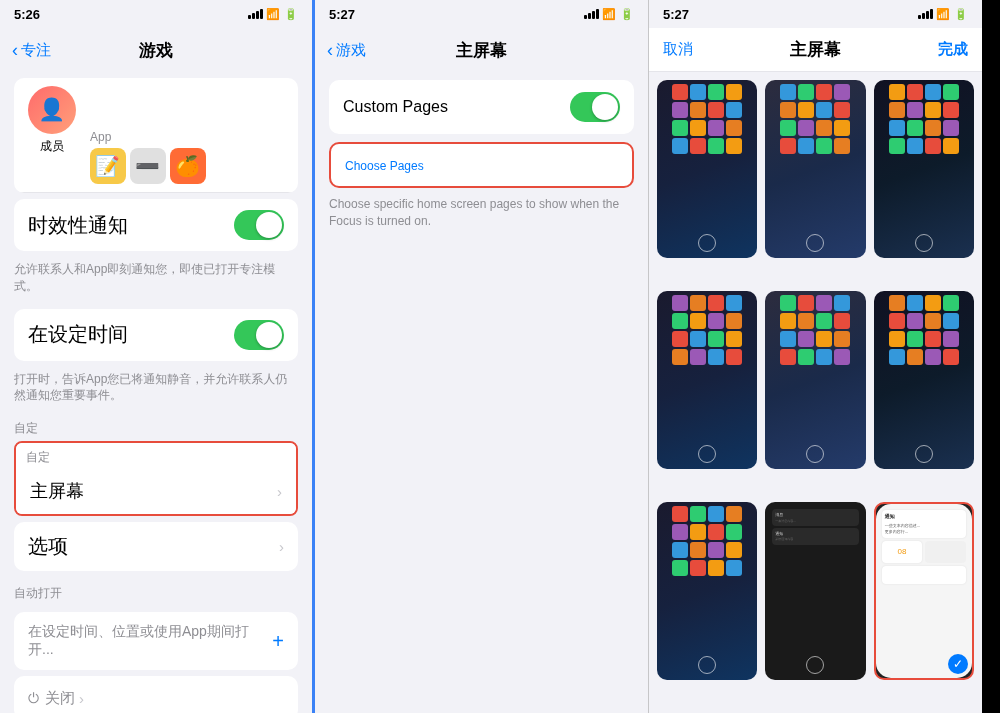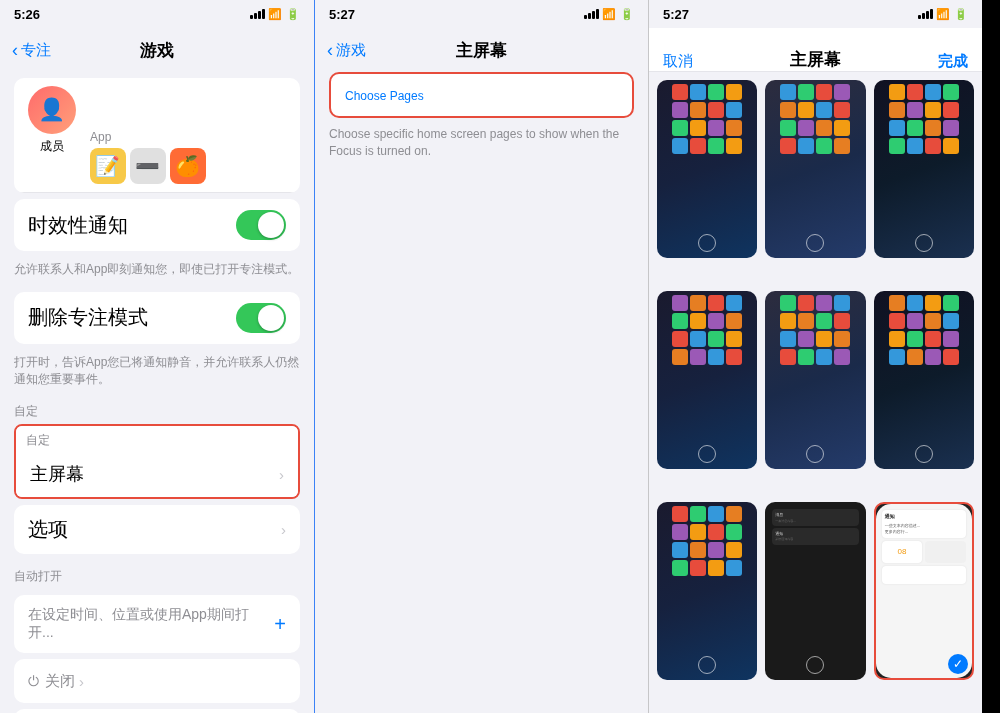--- a/index.html
+++ b/index.html
@@ -12,21 +12,21 @@
       overflow: hidden;
     }
 
     
     .panel {
       background: #f2f2f7;
       display: flex;
       flex-direction: column;
       overflow: hidden;
     }
-    .panel-1 { width: 315px; border-right: 1px solid #3b82f6; }
+    .panel-1 { width: 315px; border-right: 3px solid #3b82f6; }
     .panel-2 { width: 334px; border-right: 1px solid #c6c6c8; }
     .panel-3 { width: 333px; }
 
     
     .status-bar {
       background: transparent;
       height: 28px;
       display: flex;
       align-items: center;
       justify-content: space-between;
@@ -226,21 +226,21 @@
     }
     .choose-pages-text {
       font-size: 12px;
       color: #007aff;
     }
 
     
     .p3-nav {
       height: 44px;
       display: flex;
-      align-items: flex-end;
+      align-items: center;
       justify-content: space-between;
       padding: 0 14px;
       background: #fff;
       border-bottom: 0.5px solid #e5e5ea;
       flex-shrink: 0;
     }
     .p3-nav-cancel { color: #007aff; font-size: 15px; }
     .p3-nav-done { color: #007aff; font-size: 15px; font-weight: 600; }
     .p3-nav-title { font-size: 17px; font-weight: 600; color: #000; }
     .pages-grid {
@@ -371,21 +371,21 @@
         <span class="row-title">时效性通知</span>
         <div class="toggle">
           <div class="toggle-knob"></div>
         </div>
       </div>
     </div>
     <div class="subtext">允许联系人和App即刻通知您，即使已打开专注模式。</div>
 
     <div class="section-group">
       <div class="row">
-        <span class="row-title">删除专注模式</span>
+        <span class="row-title">在设定时间</span>
         <div class="toggle">
           <div class="toggle-knob"></div>
         </div>
       </div>
     </div>
     <div class="subtext">打开时，告诉App您已将通知静音，并允许联系人仍然通知您重要事件。</div>
 
     <div class="section-label">自定</div>
     <div class="highlighted-box">
       <div class="section-label-inside">自定</div>
@@ -444,20 +444,28 @@
   <div class="nav-bar light">
     <div class="nav-back">
       <span class="chevron">‹</span>
       <span>游戏</span>
     </div>
     <span class="nav-title light">主屏幕</span>
   </div>
 
   <div class="scroll-area">
 
+    <div class="p2-section">
+      <div class="p2-row">
+        <span class="p2-row-title">Custom Pages</span>
+        <div class="toggle">
+          <div class="toggle-knob"></div>
+        </div>
+      </div>
+    </div>
 
     <div class="choose-pages-box">
       <span class="choose-pages-text">Choose Pages</span>
     </div>
 
     <div class="subtext" style="padding: 8px 14px 12px;">Choose specific home screen pages to show when the Focus is turned on.</div>
   </div>
 </div>
 
 <div class="panel panel-3">

